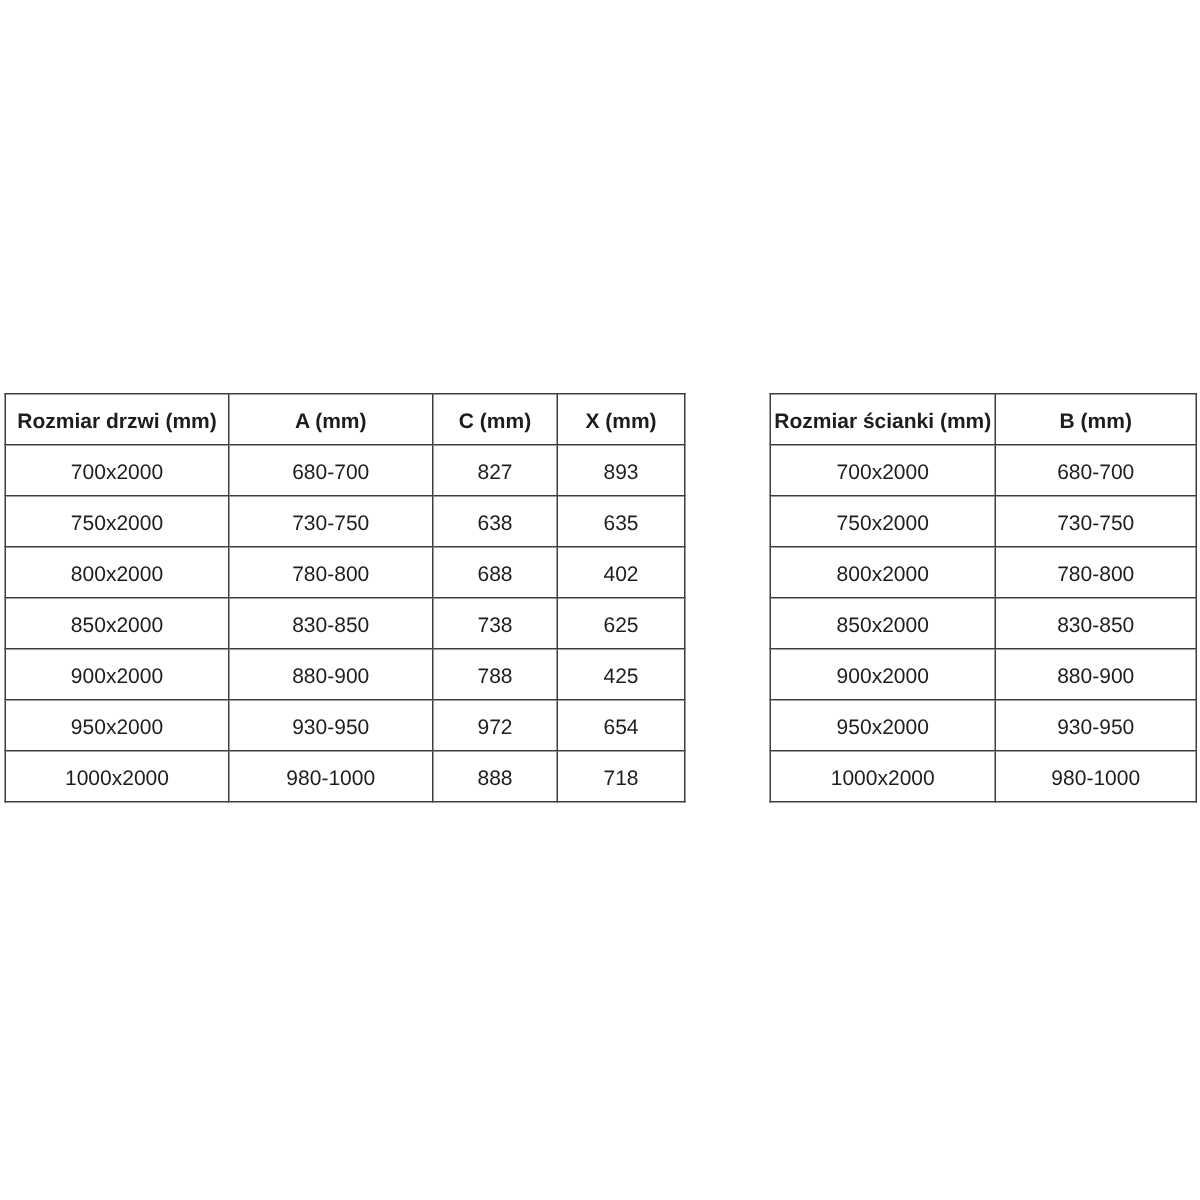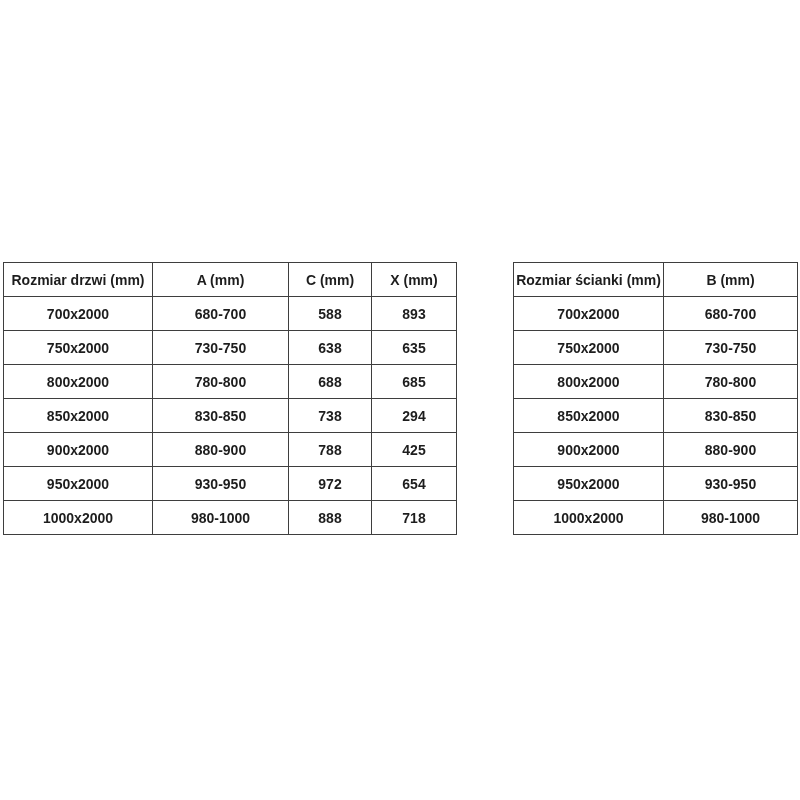--- a/index.html
+++ b/index.html
@@ -34,21 +34,21 @@
     overflow: hidden;
     white-space: nowrap;
   }
   table.spec th {
     font-size: 14px;
     font-weight: 700;
     height: 33px;
   }
   table.spec td {
     font-size: 14px;
-    font-weight: 700;
+    font-weight: 400;
     height: 33px;
   }
   table.door-table {
     left: 3px;
     top: 262px;
     width: 453px;
   }
   .door-table col.c1 { width: 149px; }
   .door-table col.c2 { width: 136px; }
   .door-table col.c3 { width: 83px; }
@@ -79,40 +79,40 @@
         <th>Rozmiar drzwi (mm)</th>
         <th>A (mm)</th>
         <th>C (mm)</th>
         <th>X (mm)</th>
       </tr>
     </thead>
     <tbody>
         <tr>
           <td>700x2000</td>
           <td>680-700</td>
-          <td>588</td>
+          <td>827</td>
           <td>893</td>
         </tr>
         <tr>
           <td>750x2000</td>
           <td>730-750</td>
           <td>638</td>
           <td>635</td>
         </tr>
         <tr>
           <td>800x2000</td>
           <td>780-800</td>
           <td>688</td>
-          <td>685</td>
+          <td>402</td>
         </tr>
         <tr>
           <td>850x2000</td>
           <td>830-850</td>
           <td>738</td>
-          <td>294</td>
+          <td>625</td>
         </tr>
         <tr>
           <td>900x2000</td>
           <td>880-900</td>
           <td>788</td>
           <td>425</td>
         </tr>
         <tr>
           <td>950x2000</td>
           <td>930-950</td>

